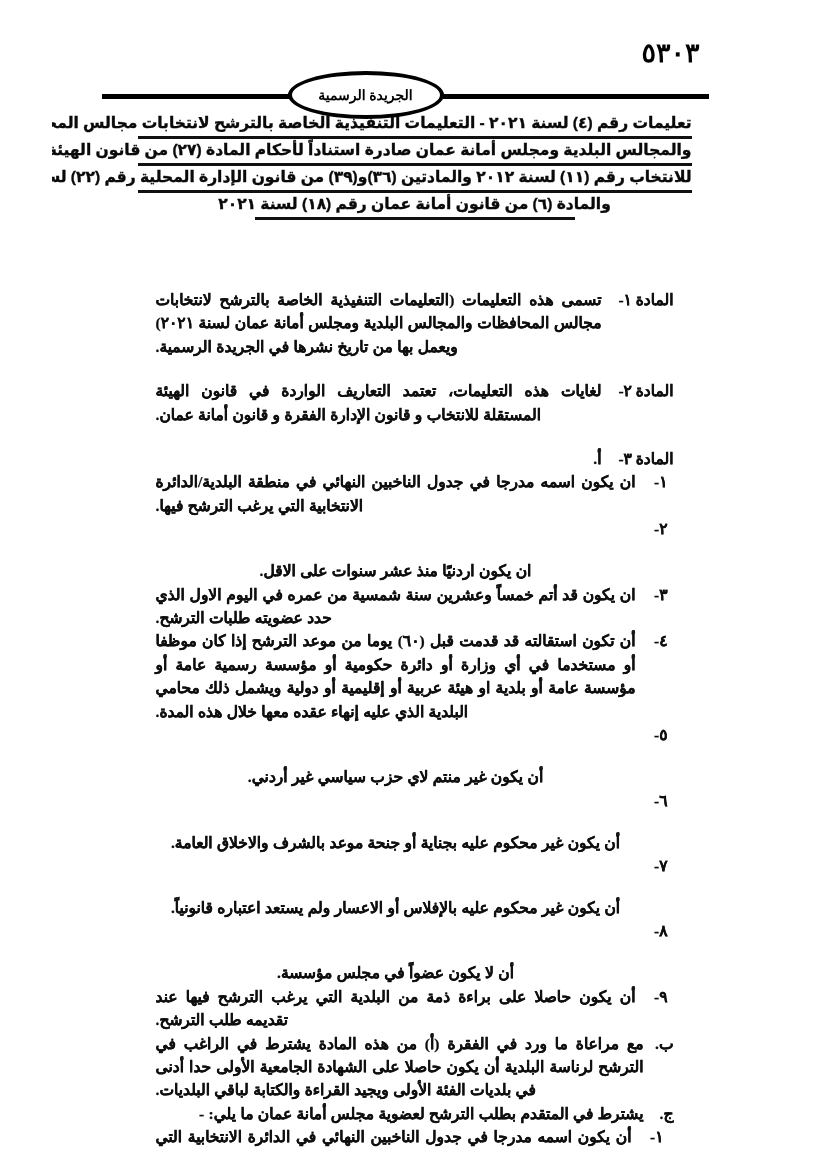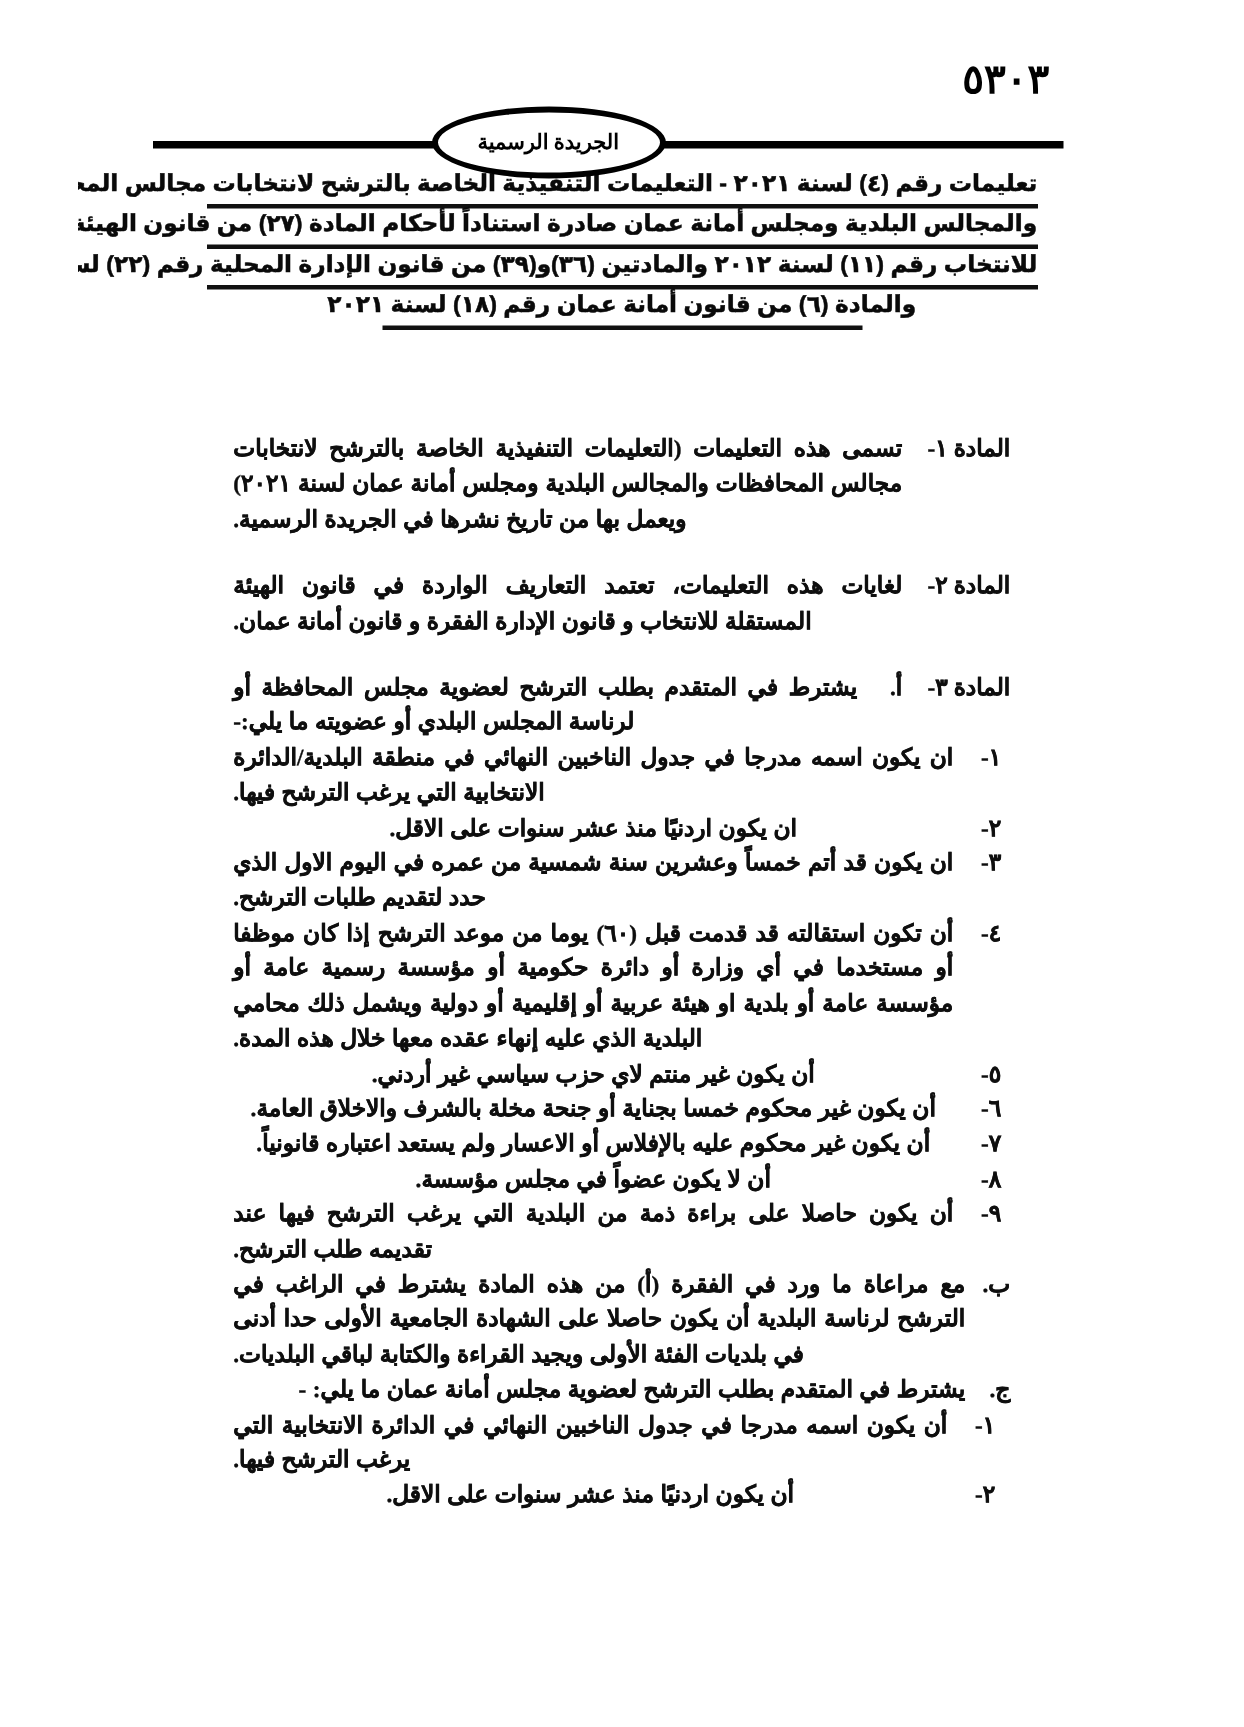--- a/index.html
+++ b/index.html
@@ -147,21 +147,21 @@
   .marker.m-article { min-width: 66px; }
   .marker.m-alpha   { min-width: 24px; }
   .marker.m-num     { min-width: 26px; }
 
   .ptext {
     flex: 1 1 auto;
     text-align: justify;
     text-align-last: center;
     word-spacing: 0.5px;
   }
-  .ptext.single { text-align: center; text-align-last: center; }
+  .ptext.single { text-align: center; text-align-last: center; margin-top: 42px; }
   .ptext.end    { text-align: justify; text-align-last: left; }
   .ptext.rightish { text-align: justify; text-align-last: right; }
 
   .indent-1 { padding-right: 6px; }
   .indent-2 { padding-right: 10px; }
 </style>
 </head>
 <body>
 
 <div class="page">
@@ -191,51 +191,50 @@
     </div>
 
     <div class="para para-gap">
       <span class="marker m-article">المادة ٢-</span>
       <span class="ptext end">لغايات هذه التعليمات، تعتمد التعاريف الواردة في قانون الهيئة المستقلة للانتخاب و قانون الإدارة الفقرة و قانون أمانة عمان.</span>
     </div>
 
     <div class="para">
       <span class="marker m-article">المادة ٣-</span>
       <span class="marker m-alpha">أ.</span>
-      <span class="ptext end">يشترط في المتقدم بطلب الترشح لعضوية مجلس المحافظة أو لرناسة المجلس البلدي أو عضويته ما يلي:-</span>
     </div>
 
     <div class="para indent-1">
       <span class="marker m-num">١-</span>
       <span class="ptext end">ان يكون اسمه مدرجا في جدول الناخبين النهائي في منطقة البلدية/الدائرة الانتخابية التي يرغب الترشح فيها.</span>
     </div>
 
     <div class="para indent-1">
       <span class="marker m-num">٢-</span>
       <span class="ptext single">ان يكون اردنيًا منذ عشر سنوات على الاقل.</span>
     </div>
 
     <div class="para indent-1">
       <span class="marker m-num">٣-</span>
-      <span class="ptext end">ان يكون قد أتم خمساً وعشرين سنة شمسية من عمره في اليوم الاول الذي حدد لتقديم طلبات الترشح.</span>
+      <span class="ptext end">ان يكون قد أتم خمساً وعشرين سنة شمسية من عمره في اليوم الاول الذي حدد عضويته طلبات الترشح.</span>
     </div>
 
     <div class="para indent-1">
       <span class="marker m-num">٤-</span>
       <span class="ptext end">أن تكون استقالته قد قدمت قبل (٦٠) يوما من موعد الترشح إذا كان موظفا أو مستخدما في أي وزارة أو دائرة حكومية أو مؤسسة رسمية عامة أو مؤسسة عامة أو بلدية او هيئة عربية أو إقليمية أو دولية ويشمل ذلك محامي البلدية الذي عليه إنهاء عقده معها خلال هذه المدة.</span>
     </div>
 
     <div class="para indent-1">
       <span class="marker m-num">٥-</span>
       <span class="ptext single">أن يكون غير منتم لاي حزب سياسي غير أردني.</span>
     </div>
 
     <div class="para indent-1">
       <span class="marker m-num">٦-</span>
-      <span class="ptext single">أن يكون غير محكوم خمسا بجناية أو جنحة مخلة بالشرف والاخلاق العامة.</span>
+      <span class="ptext single">أن يكون غير محكوم عليه بجناية أو جنحة موعد بالشرف والاخلاق العامة.</span>
     </div>
 
     <div class="para indent-1">
       <span class="marker m-num">٧-</span>
       <span class="ptext single">أن يكون غير محكوم عليه بالإفلاس أو الاعسار ولم يستعد اعتباره قانونياً.</span>
     </div>
 
     <div class="para indent-1">
       <span class="marker m-num">٨-</span>
       <span class="ptext single">أن لا يكون عضواً في مجلس مؤسسة.</span>

